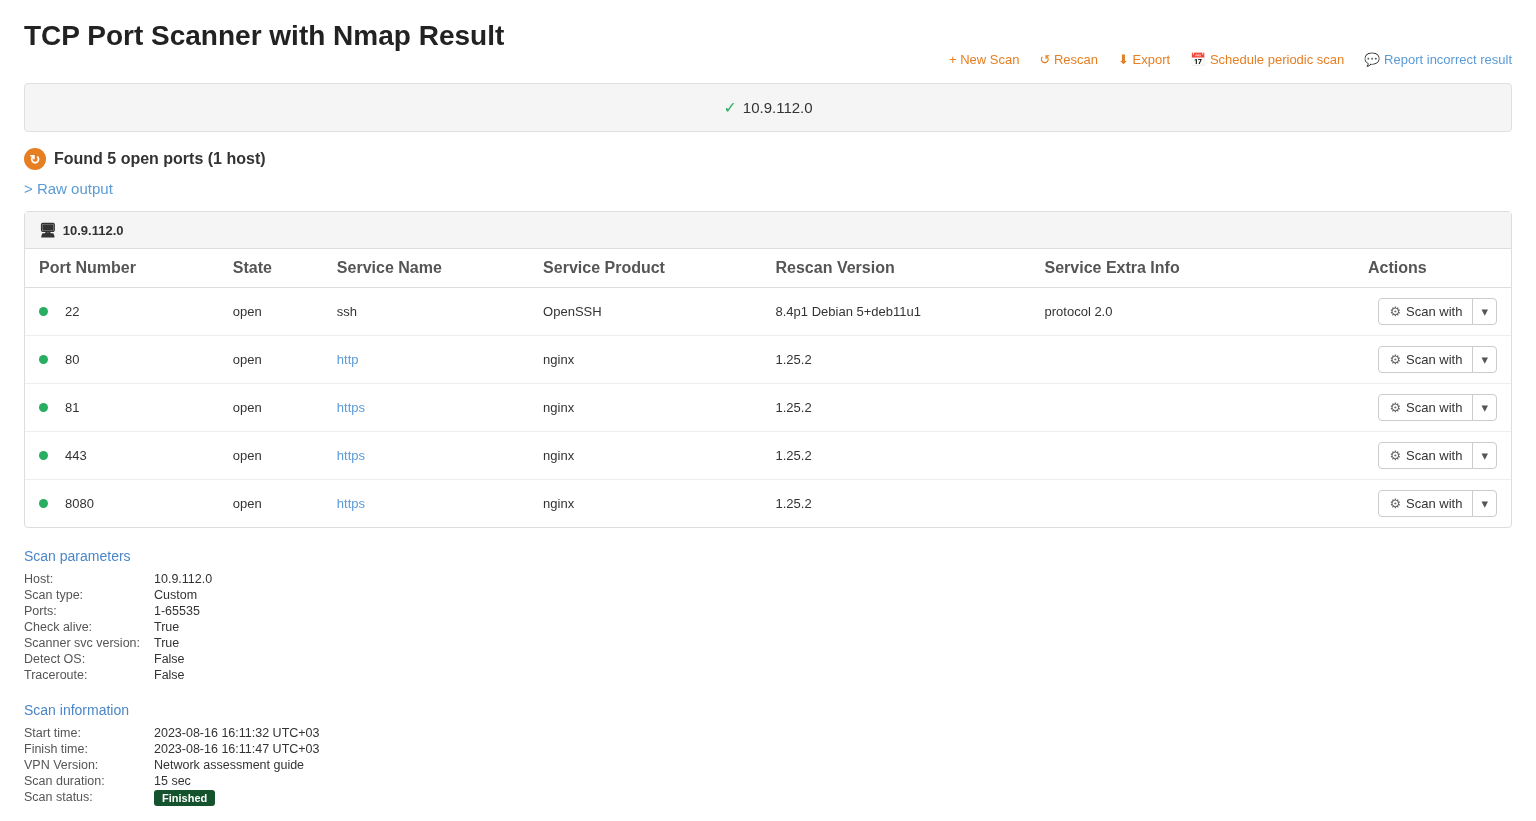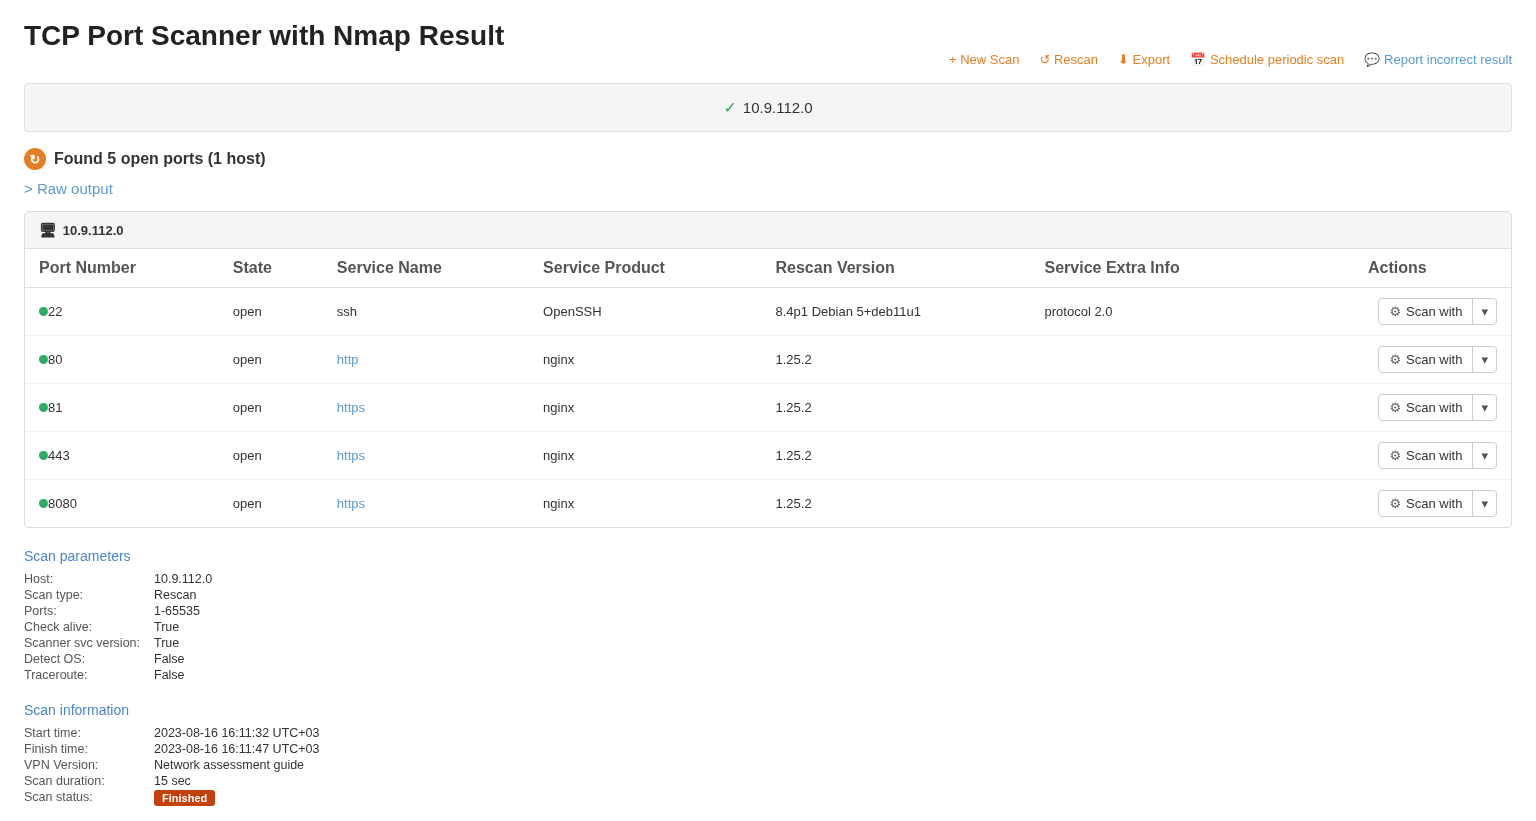--- a/index.html
+++ b/index.html
@@ -33,40 +33,40 @@
     .monitor-icon { font-size: 14px; }
     
     table { width: 100%; border-collapse: collapse; }
     thead tr { background: #fff; }
     thead th { padding: 10px 14px; text-align: left; font-size: 16px; font-weight: 600; color: #555; border-bottom: 1px solid #ddd; }
     thead th.actions-col { text-align: center; }
     tbody tr { border-bottom: 1px solid #eee; }
     tbody tr:last-child { border-bottom: none; }
     tbody td { padding: 10px 14px; font-size: 13px; color: #333; vertical-align: middle; }
     
-    .port-cell { display: flex; align-items: center; gap: 0; }
+    .port-cell { display: flex; align-items: center; gap: 17px; }
     .dot-open { width: 9px; height: 9px; border-radius: 50%; background: #27ae60; display: inline-block; }
     
     .link-blue { color: #5b9bd5; text-decoration: none; cursor: pointer; }
     
     .actions-cell { text-align: right; }
     .scan-with-btn { display: inline-flex; align-items: center; gap: 0; border: 1px solid #ccc; border-radius: 4px; background: #fff; cursor: pointer; font-size: 13px; }
     .scan-with-main { display: flex; align-items: center; gap: 5px; padding: 5px 10px; border-right: 1px solid #ccc; color: #333; }
     .scan-with-arrow { padding: 5px 8px; color: #555; }
     .gear-icon { font-size: 13px; color: #666; }
     
     .scan-params-section { margin-bottom: 20px; }
     .section-title { font-size: 14px; font-weight: 400; color: #4a86c8; margin-bottom: 8px; }
     .param-row { display: flex; margin-bottom: 2px; font-size: 12.5px; }
     .param-label { color: #555; width: 130px; flex-shrink: 0; }
     .param-value { color: #333; }
     
     .scan-info-section { margin-bottom: 20px; }
     
-    .status-badge { display: inline-block; background: #c2410c; color: white; font-size: 11px; font-weight: 600; padding: 2px 8px; border-radius: 3px; }
+    .status-badge { display: inline-block; background: #14532d; color: white; font-size: 11px; font-weight: 600; padding: 2px 8px; border-radius: 3px; }
   </style>
 </head>
 <body>
 
 <div class="page-wrapper">
 
   <h1 class="page-title">TCP Port Scanner with Nmap Result</h1>
 
   <div class="toolbar">
     <a class="toolbar-item new-scan">+ New Scan</a>
@@ -217,21 +217,21 @@
 
   <div class="scan-params-section">
     <div class="section-title">Scan parameters</div>
     <div id="scan-params-list">
         <div class="param-row">
           <span class="param-label">Host:</span>
           <span class="param-value">10.9.112.0</span>
         </div>
         <div class="param-row">
           <span class="param-label">Scan type:</span>
-          <span class="param-value">Rescan</span>
+          <span class="param-value">Custom</span>
         </div>
         <div class="param-row">
           <span class="param-label">Ports:</span>
           <span class="param-value">1-65535</span>
         </div>
         <div class="param-row">
           <span class="param-label">Check alive:</span>
           <span class="param-value">True</span>
         </div>
         <div class="param-row">

